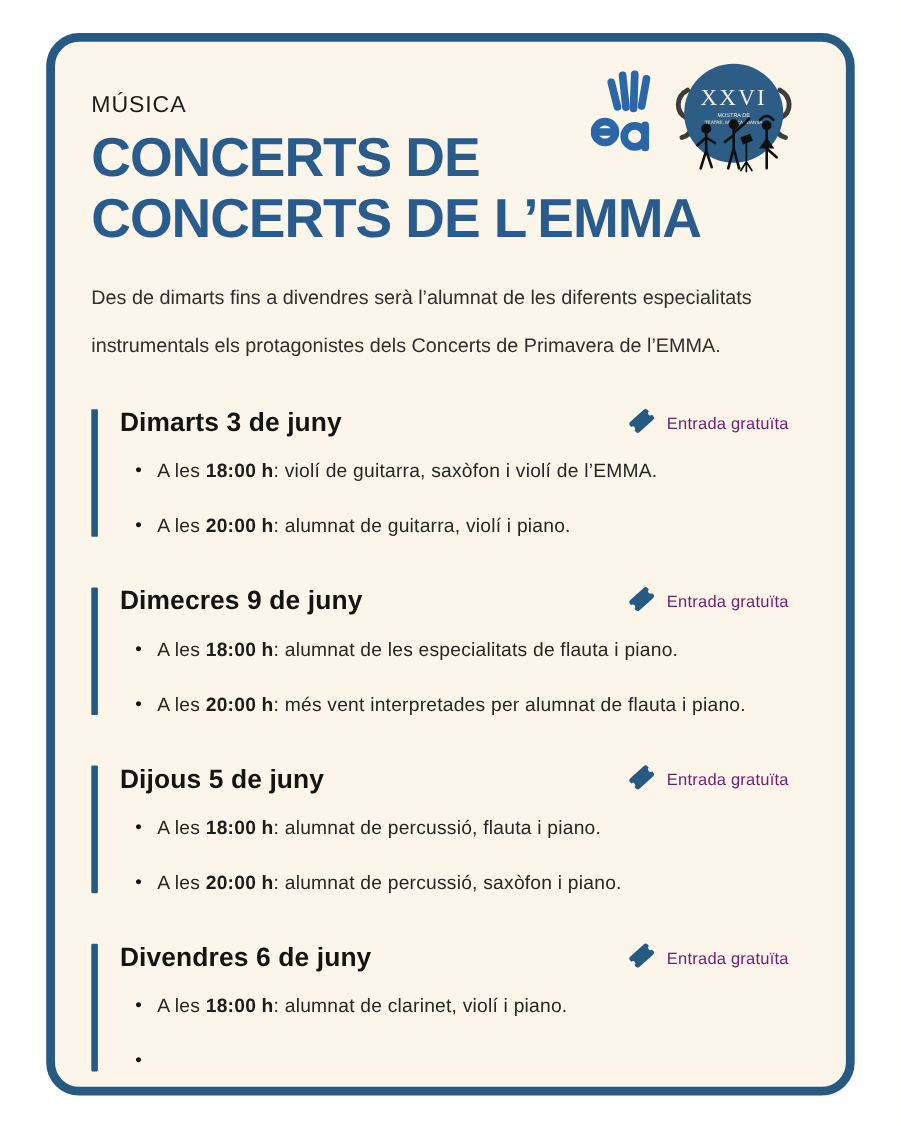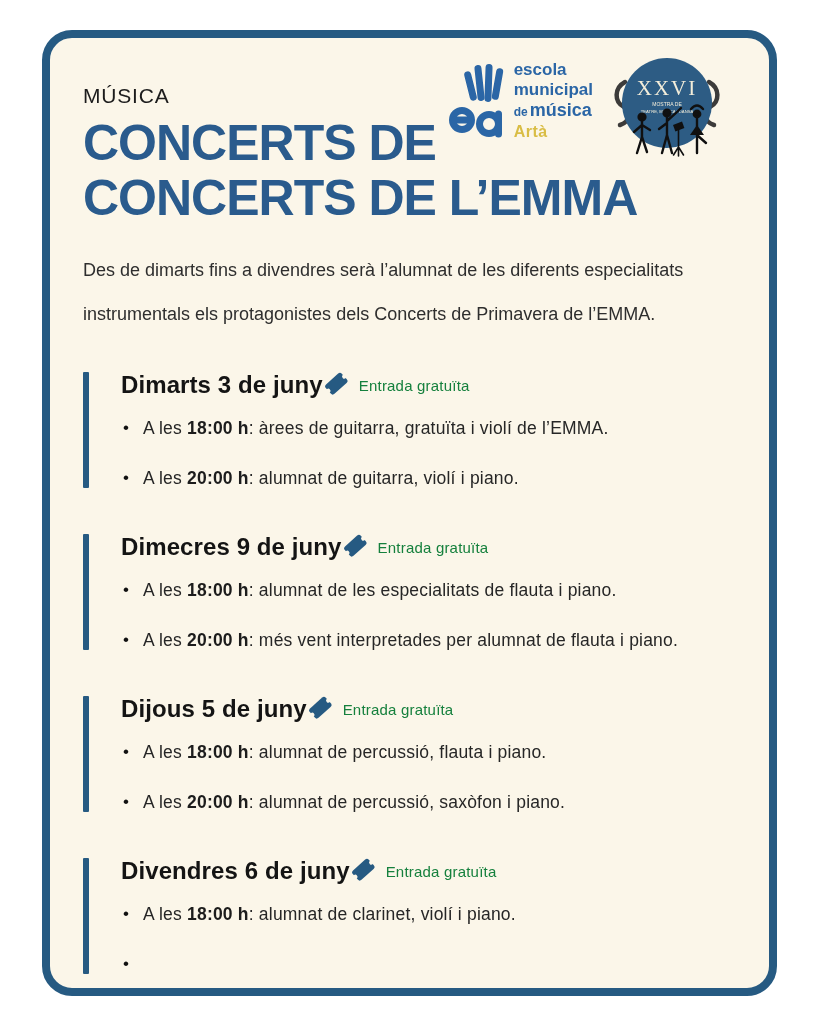--- a/index.html
+++ b/index.html
@@ -62,39 +62,38 @@
   }
   .bar{
     position:absolute;
     left:0;top:2px;bottom:2px;
     width:6px;
     background:#265a82;
     border-radius:1px;
   }
   .section-head{
     display:flex;
-    justify-content:flex-start;
+    justify-content:space-between;
     align-items:center;
-    margin-left:12px;
   }
   .section-head h2{
     margin:0;
     font-size:24px;
     line-height:30px;
     color:#141414;
     letter-spacing:0.1px;
   }
   .badge{
     display:flex;
     align-items:center;
     gap:9px;
   }
   .badge-label{
     font-size:15px;
-    color:#15803d;
+    color:#701a75;
     letter-spacing:0.2px;
   }
   .events{
     list-style:none;
     margin:16px 0 0;
     padding:0 0 0 14px;
   }
   .events li{
     display:flex;
     margin-bottom:26px;
@@ -133,26 +132,20 @@
                 <rect x="45" y="12" width="7" height="32" rx="3.5" transform="rotate(10 48.5 28)"></rect>
               </g>
               <g fill="none" stroke="#2b66a6" stroke-width="7" stroke-linecap="round">
                 <circle cx="13" cy="64" r="9.5"></circle>
                 <line x1="6" y1="64" x2="20" y2="64"></line>
                 <circle cx="40" cy="68" r="9.5"></circle>
                 <line x1="49.5" y1="58" x2="49.5" y2="78"></line>
               </g>
             </svg>
           </span>
-          <div class="school-text">
-            <div>escola</div>
-            <div>municipal</div>
-            <div><span class="de">de</span><span class="musica">música</span></div>
-            <div class="town">Artà</div>
-          </div>
         </div>
 
         <div>
           <svg width="116" height="106" viewBox="0 0 116 106" aria-hidden="true">
             <g fill="none" stroke="#2c2c2c" stroke-width="4.5" stroke-linecap="round" opacity="0.92">
               <path d="M16,26 C5,32 5,46 15,51 C23,55 21,66 11,69"></path>
               <path d="M100,26 C111,32 111,46 101,51 C93,55 95,66 105,69"></path>
             </g>
             <circle cx="58" cy="47" r="45" fill="#2d5c84"></circle>
             <text x="58" y="39" text-anchor="middle" font-family="Liberation Serif, serif" font-size="21" letter-spacing="2" fill="#f3edda">XXVI</text>
@@ -192,21 +185,21 @@
                   <circle cx="24" cy="12.5" r="2.2" fill="#fbf6e9"></circle>
                 </g>
               </svg>
             </span>
             <span class="badge-label">Entrada gratuïta</span>
           </div>
         </div>
         <ul class="events">
           <li>
               <span class="dot">•</span>
-              <span class="li-text"><span>A les </span><strong>18:00 h</strong><span>: àrees de guitarra, gratuïta i violí de l’EMMA.</span></span>
+              <span class="li-text"><span>A les </span><strong>18:00 h</strong><span>: violí de guitarra, saxòfon i violí de l’EMMA.</span></span>
             </li>
           <li>
               <span class="dot">•</span>
               <span class="li-text"><span>A les </span><strong>20:00 h</strong><span>: alumnat de guitarra, violí i piano.</span></span>
             </li>
         </ul>
       </section>
 
       <section class="section">
         <div class="bar"></div>

